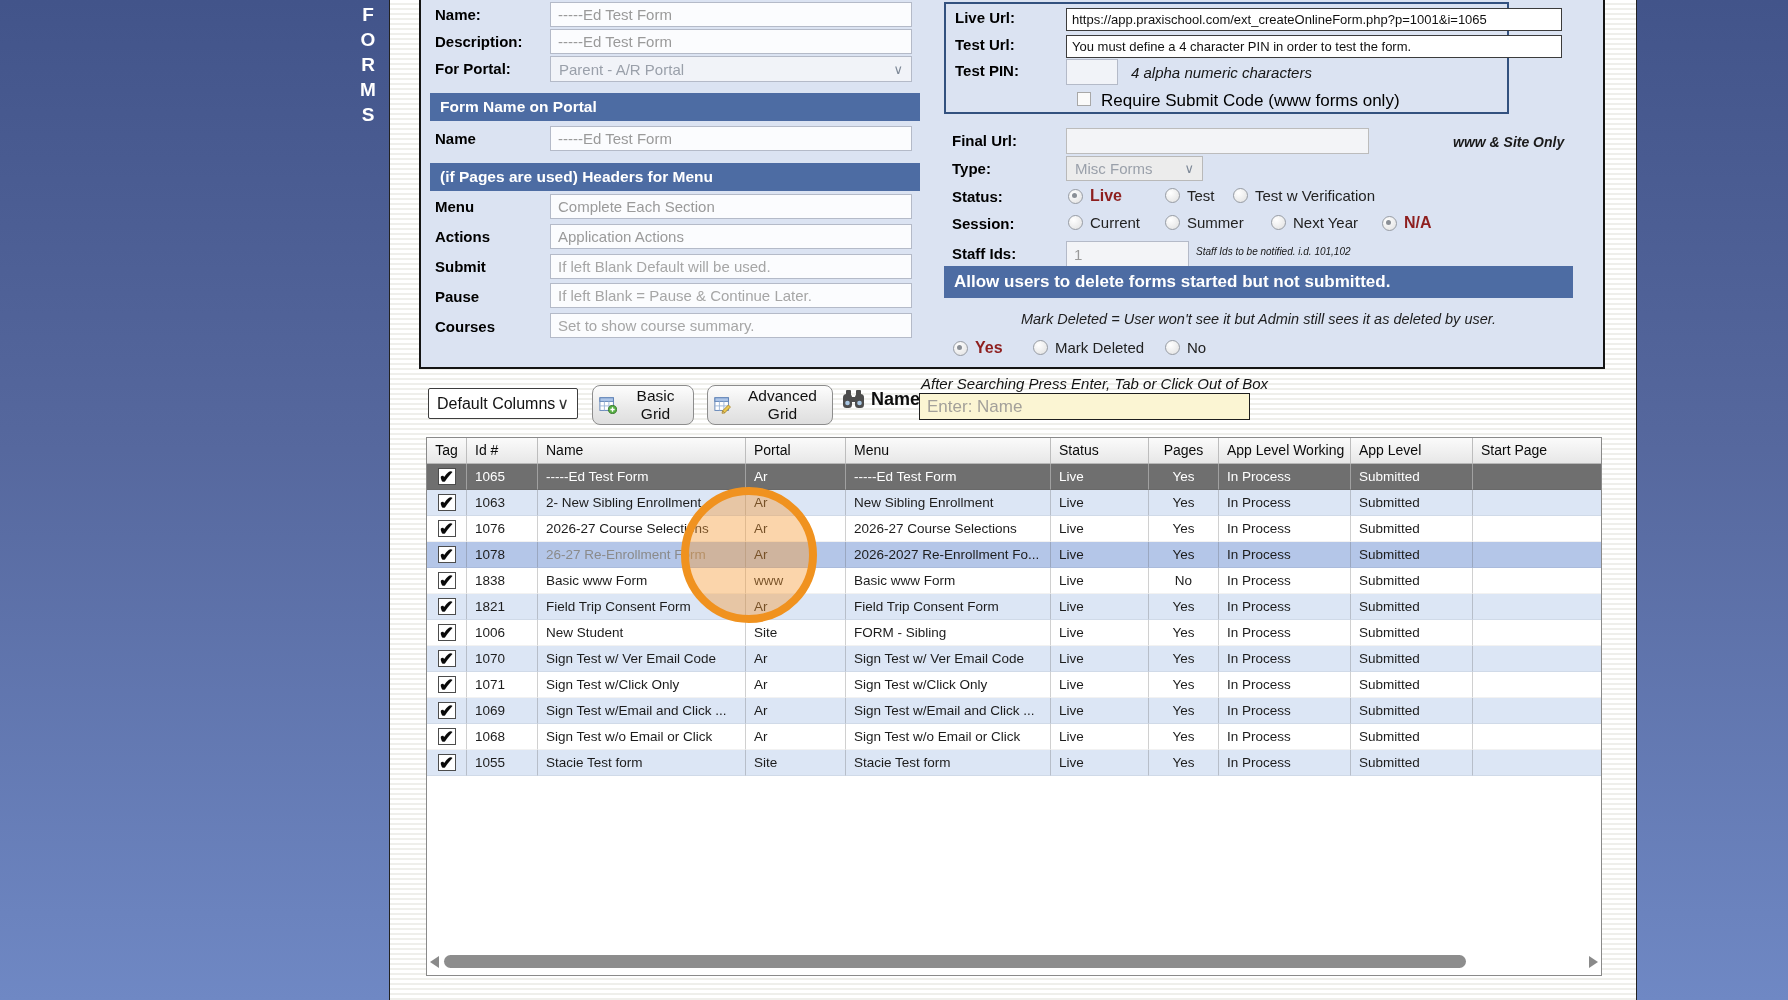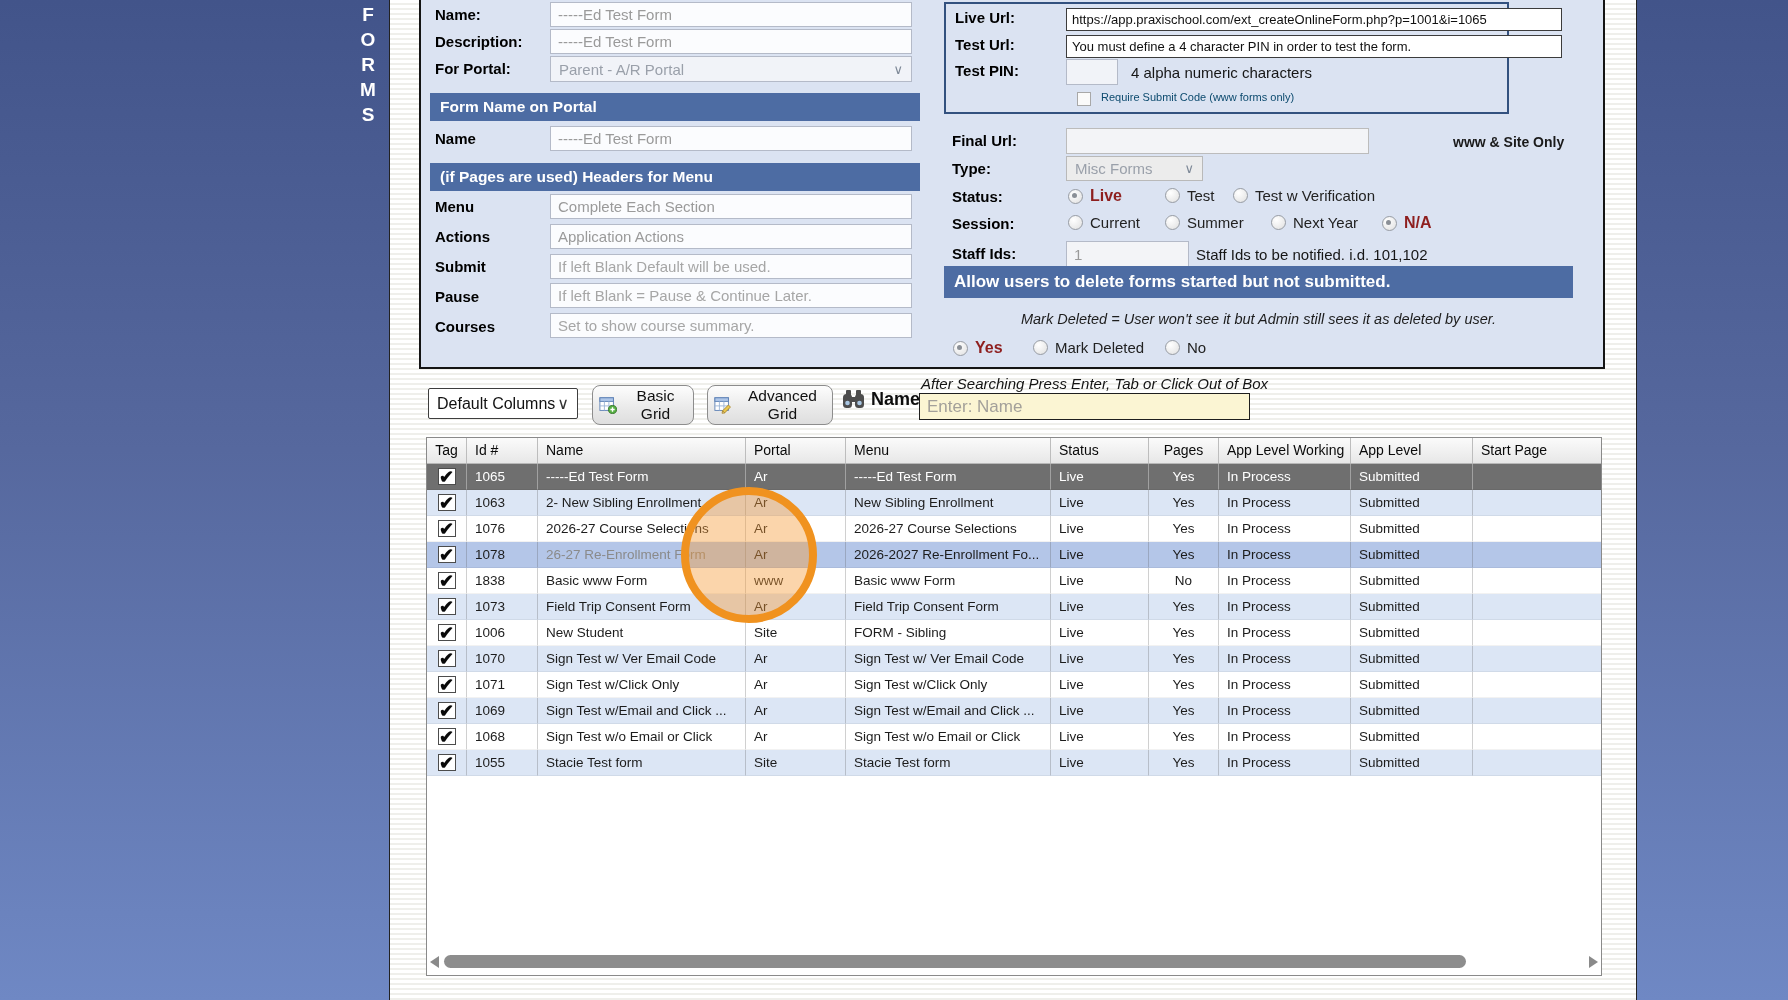--- a/index.html
+++ b/index.html
@@ -29,21 +29,21 @@
   .lbl-x{left:14px;} .inp-x{left:129px;width:362px;}
   
   .fieldset{position:absolute;left:523px;top:2px;width:565px;height:112px;
             border:2px solid #33517f;box-sizing:border-box;}
   .fs-label{position:absolute;font-weight:bold;font-size:15px;color:#000;}
   .url-input{position:absolute;left:120px;width:496px;height:23px;box-sizing:border-box;
              background:#fff;border:1px solid #3c3c3c;color:#101010;font-size:13px;padding:0 5px;
              font-family:"Liberation Sans",sans-serif;}
   .pin-input{position:absolute;left:120px;top:55px;width:52px;height:26px;box-sizing:border-box;
              background:#f1f3f8;border:1px solid #b4bac8;}
-  .it{}
+  .it{font-style:italic;}
   .checkbox{position:absolute;width:14px;height:14px;background:#fafafa;border:1px solid #a8a8a8;
             box-sizing:border-box;cursor:pointer;}
   .radio{width:13px;height:13px;border-radius:50%;border:1px solid #979ca4;
          background:radial-gradient(circle at 35% 30%,#ffffff 0%,#e9e9e9 70%,#d2d2d2 100%);
          display:inline-block;position:relative;cursor:pointer;flex:none;}
   .radio.on::after{content:"";position:absolute;left:3px;top:3px;width:5px;height:5px;
                    border-radius:50%;background:#8a8f96;}
   .ropt{position:absolute;display:flex;align-items:center;gap:7px;font-size:15px;color:#222;}
   .ropt .sel{font-weight:bold;color:#8e1f1f;font-size:16px;}
   .allow-bar{position:absolute;left:523px;top:266px;width:629px;height:32px;background:#4d6ca3;
@@ -149,21 +149,21 @@
 
     <div class="fieldset">
       <span class="fs-label" style="left:9px;top:5px;">Live Url:</span>
       <input class="url-input" style="top: 4px;" value="https://app.praxischool.com/ext_createOnlineForm.php?p=1001&amp;i=1065">
       <span class="fs-label" style="left:9px;top:32px;">Test Url:</span>
       <input class="url-input" style="top: 31px;" value="You must define a 4 character PIN in order to test the form.">
       <span class="fs-label" style="left:9px;top:58px;">Test PIN:</span>
       <input class="pin-input" style="">
       <span class="it" style="position:absolute;left:185px;top:60px;font-size:15px;color:#161616;">4 alpha numeric characters</span>
       <span class="checkbox" style="left:131px;top:88px;"></span>
-      <span style="position:absolute;left:155px;top:87px;font-size:11px;color:#0c4a6e;">Require Submit Code (www forms only)</span>
+      <span style="position:absolute;left:155px;top:87px;font-size:17px;color:#000000;">Require Submit Code (www forms only)</span>
     </div>
 
     <span class="f-label" style="left:531px;top:132px;">Final Url:</span>
     <input class="f-input" style="left: 645px; top: 128px; width: 303px; height: 26px; background: rgb(243, 244, 247); border-color: rgb(188, 188, 188);">
     <span class="it" style="position:absolute;left:1032px;top:134px;font-size:14px;font-weight:bold;color:#1a1a1a;">www &amp; Site Only</span>
 
     <span class="f-label" style="left:531px;top:160px;">Type:</span>
     <div class="f-select" style="left:645px;top:156px;width:137px;height:25px;background:#ececec;border-color:#b9b9b9;">
       <span>Misc Forms</span>
       <span class="chev">∨</span>
@@ -196,21 +196,21 @@
       <span class="radio"></span>
       <span>Next Year</span>
     </div>
     <div class="ropt" style="left:961px;top:214px;">
       <span class="radio on"></span>
       <span class="sel">N/A</span>
     </div>
 
     <span class="f-label" style="left:531px;top:245px;">Staff Ids:</span>
     <input class="f-input" style="left: 645px; top: 241px; width: 123px; height: 26px; background: rgb(243, 244, 247);" value="1">
-    <span class="it" style="position:absolute;left:775px;top:246px;font-size:15px;color:#161616;">Staff Ids to be notified. i.d. 101,102</span>
+    <span class="it" style="position:absolute;left:775px;top:246px;font-size:10px;color:#161616;">Staff Ids to be notified. i.d. 101,102</span>
 
     <div class="allow-bar">Allow users to delete forms started but not submitted.</div>
     <div class="note">Mark Deleted = User won't see it but Admin still sees it as deleted by user.</div>
 
     <div class="ropt" style="left:532px;top:339px;">
       <span class="radio on"></span>
       <span class="sel">Yes</span>
     </div>
     <div class="ropt" style="left:612px;top:339px;">
       <span class="radio"></span>
@@ -355,21 +355,21 @@
     <div class="td center">No</div>
     <div class="td">In Process</div>
     <div class="td">Submitted</div>
     <div class="td" style="border-right:none;"></div>
   </div>
 
   <div class="trow odd">
     <div class="td tagcell">
       <span class="cb">✔</span>
     </div>
-    <div class="td">1073</div>
+    <div class="td">1821</div>
     <div class="td">Field Trip Consent Form</div>
     <div class="td">Ar</div>
     <div class="td">Field Trip Consent Form</div>
     <div class="td">Live</div>
     <div class="td center">Yes</div>
     <div class="td">In Process</div>
     <div class="td">Submitted</div>
     <div class="td" style="border-right:none;"></div>
   </div>
 

